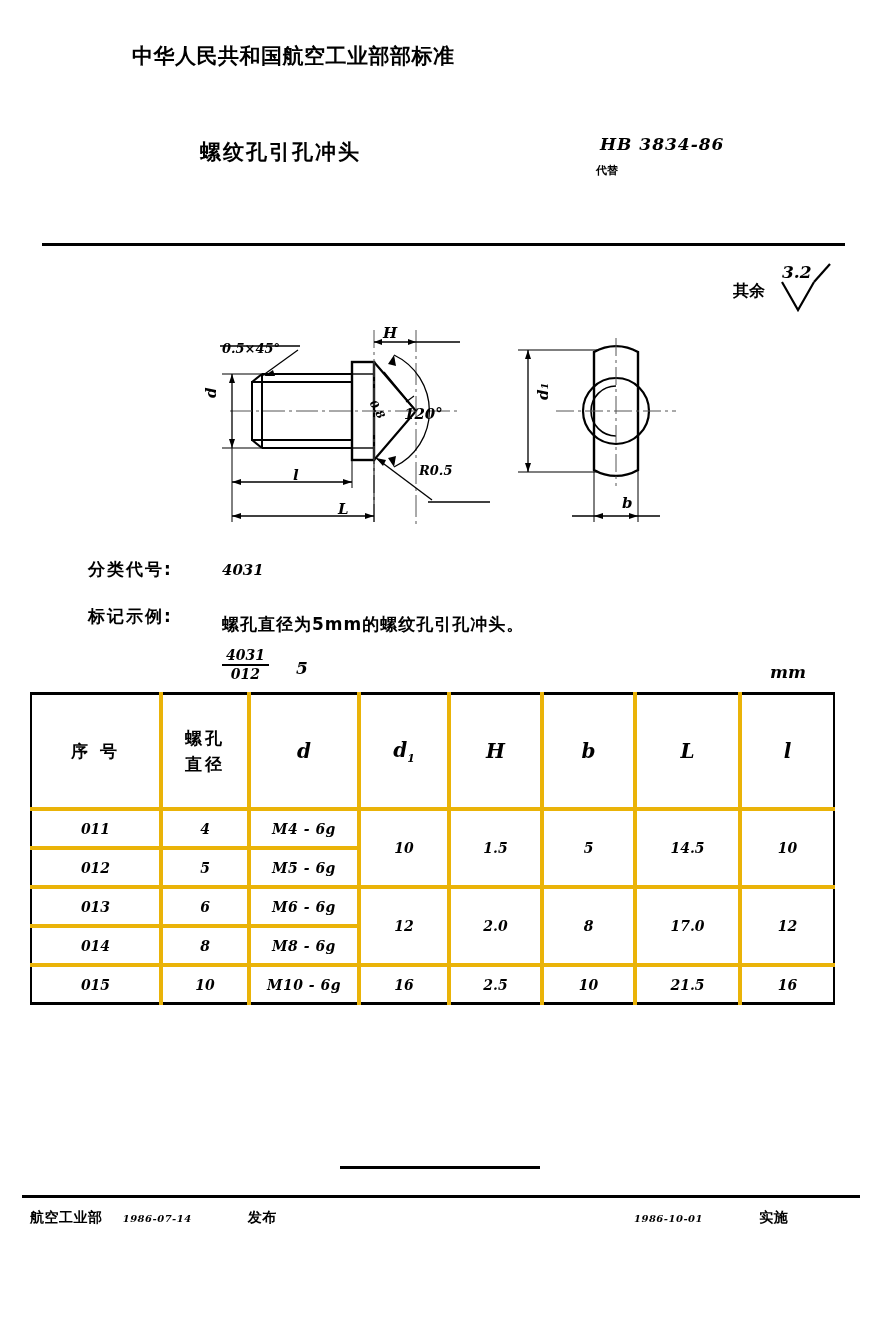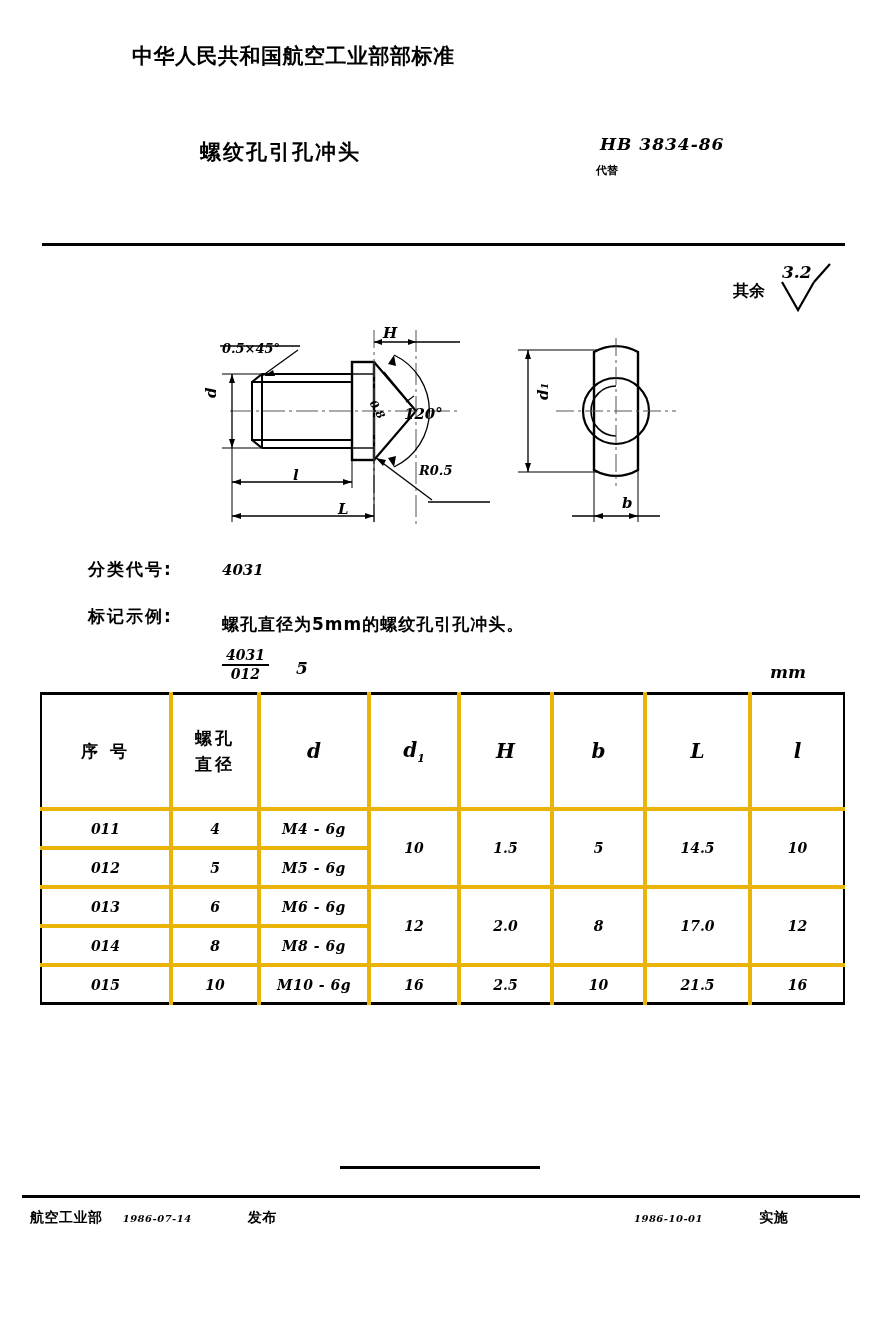--- a/index.html
+++ b/index.html
@@ -164,21 +164,21 @@
     top: 662px;
     font-family: "DejaVu Serif", serif;
     font-style: italic;
     font-weight: bold;
     font-size: 17px;
   }
 
   
   .spec-table {
     position: absolute;
-    left: 40px;
+    left: 30px;
     top: 692px;
     width: 803px;
     border-collapse: collapse;
     table-layout: fixed;
   }
   .spec-table td, .spec-table th {
     border: 4px solid #eab308;
     text-align: center;
     vertical-align: middle;
     font-family: "DejaVu Serif", serif;

